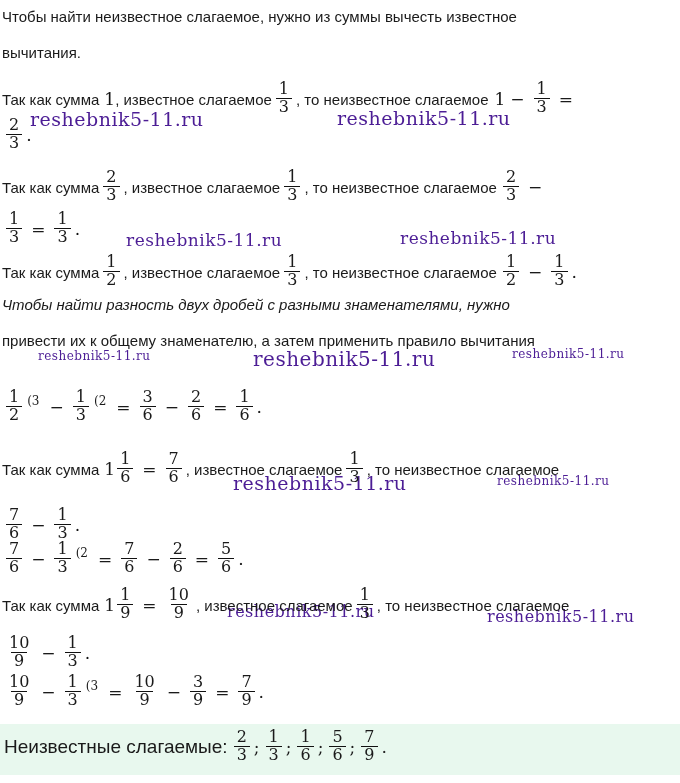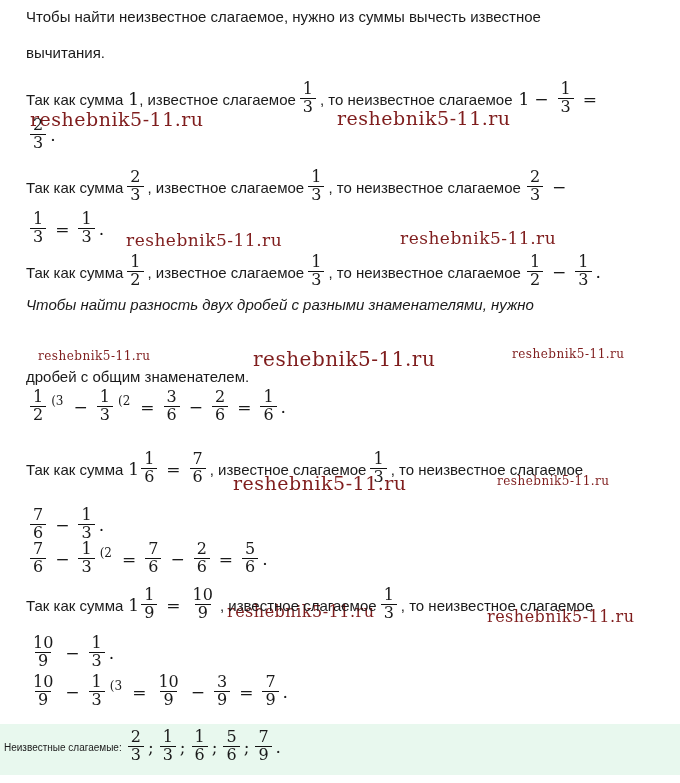--- a/index.html
+++ b/index.html
@@ -14,21 +14,20 @@
   }
   .page{position:relative;width:680px;height:783px;}
 
   .line{
     display:flex;
     align-items:center;
     flex-wrap:nowrap;
     white-space:nowrap;
     position:absolute;
     left:2px;
-    margin-left:24px;
   }
   .txt{font-size:15px;color:#1a1a1a;}
   .math{font-family:"DejaVu Serif", serif;font-size:17px;color:#111;}
 
   
   .frac{
     display:inline-flex;
     flex-direction:column;
     align-items:center;
     justify-content:center;
@@ -44,39 +43,39 @@
   .frac .den{padding:0 3px;border-top:1px solid #111;}
 
   .op{font-family:"DejaVu Serif", serif;font-size:17px;margin:0 5px;}
   .mixed{display:inline-flex;align-items:center;font-family:"DejaVu Serif", serif;font-size:17px;}
   .sup{font-family:"DejaVu Serif", serif;font-size:12px;vertical-align:super;position:relative;top:-6px;margin-left:1px;}
 
   
   .wm{
     position:absolute;
     font-family:"DejaVu Serif", serif;
-    color:#7f1d1d;
+    color:#4c1d95;
     white-space:nowrap;
     pointer-events:none;
     letter-spacing:0.5px;
   }
 
   .answer{
     position:absolute;
     left:0;
     top:724px;
     width:680px;
     background:#e8f8ee;
     padding:6px 4px 10px 4px;
     box-sizing:border-box;
     display:flex;
     align-items:center;
     white-space:nowrap;
   }
-  .answer .txt{font-size:10px;}
+  .answer .txt{font-size:19px;}
   .sep{font-family:"DejaVu Serif", serif;font-size:17px;margin:0 2px 0 0;}
 </style>
 </head>
 <body>
 
 <div class="page">
 
   <div class="wm" style="left:30px;top:108px;font-size:19px;">reshebnik5-11.ru</div>
   <div class="wm" style="left:337px;top:107px;font-size:19px;">reshebnik5-11.ru</div>
   <div class="wm" style="left:126px;top:230px;font-size:17px;">reshebnik5-11.ru</div>
@@ -172,22 +171,22 @@
     <span class="frac">
       <span class="num">1</span>
       <span class="den">3</span>
     </span>
     <span class="math">.</span>
   </div>
 
   <div class="line" style="top:296px;font-style:italic;">
     <span class="txt">Чтобы найти разность двух дробей с разными знаменателями, нужно</span>
   </div>
-  <div class="line" style="top:368px;">
-    <span class="txt">дробей с общим знаменателем.</span>
+  <div class="line" style="top:332px;">
+    <span class="txt">привести их к общему знаменателю, а затем применить правило вычитания</span>
   </div>
 
   <div class="line" style="top:390px;">
     <span class="frac">
       <span class="num">1</span>
       <span class="den">2</span>
     </span>
     <span class="sup">(3</span>
     <span class="op" style="margin-left:10px;">−</span>
     <span class="frac">

